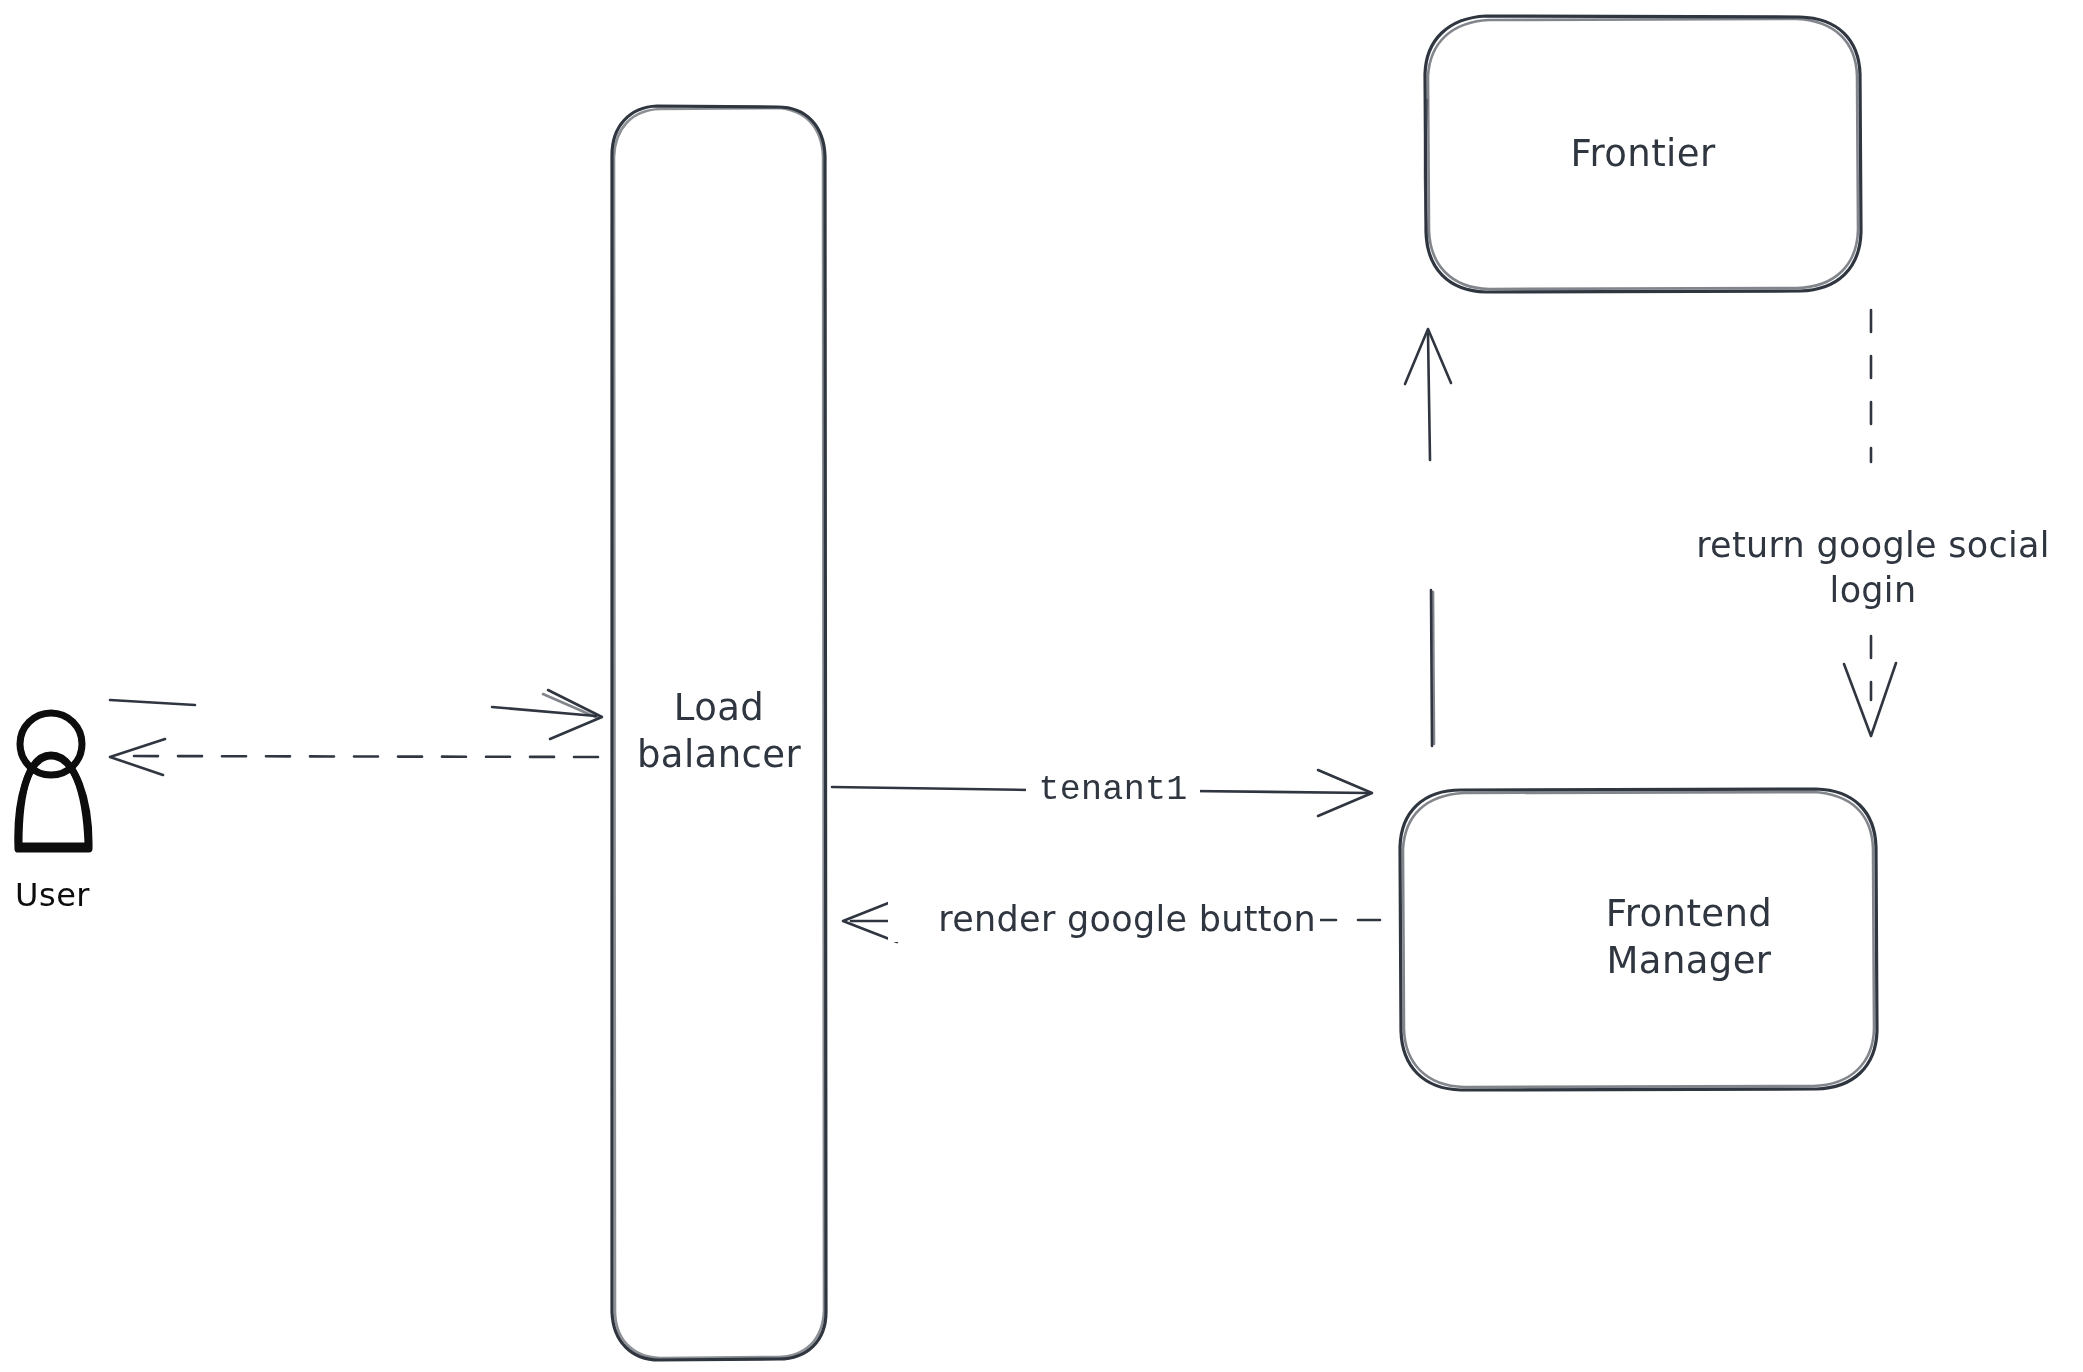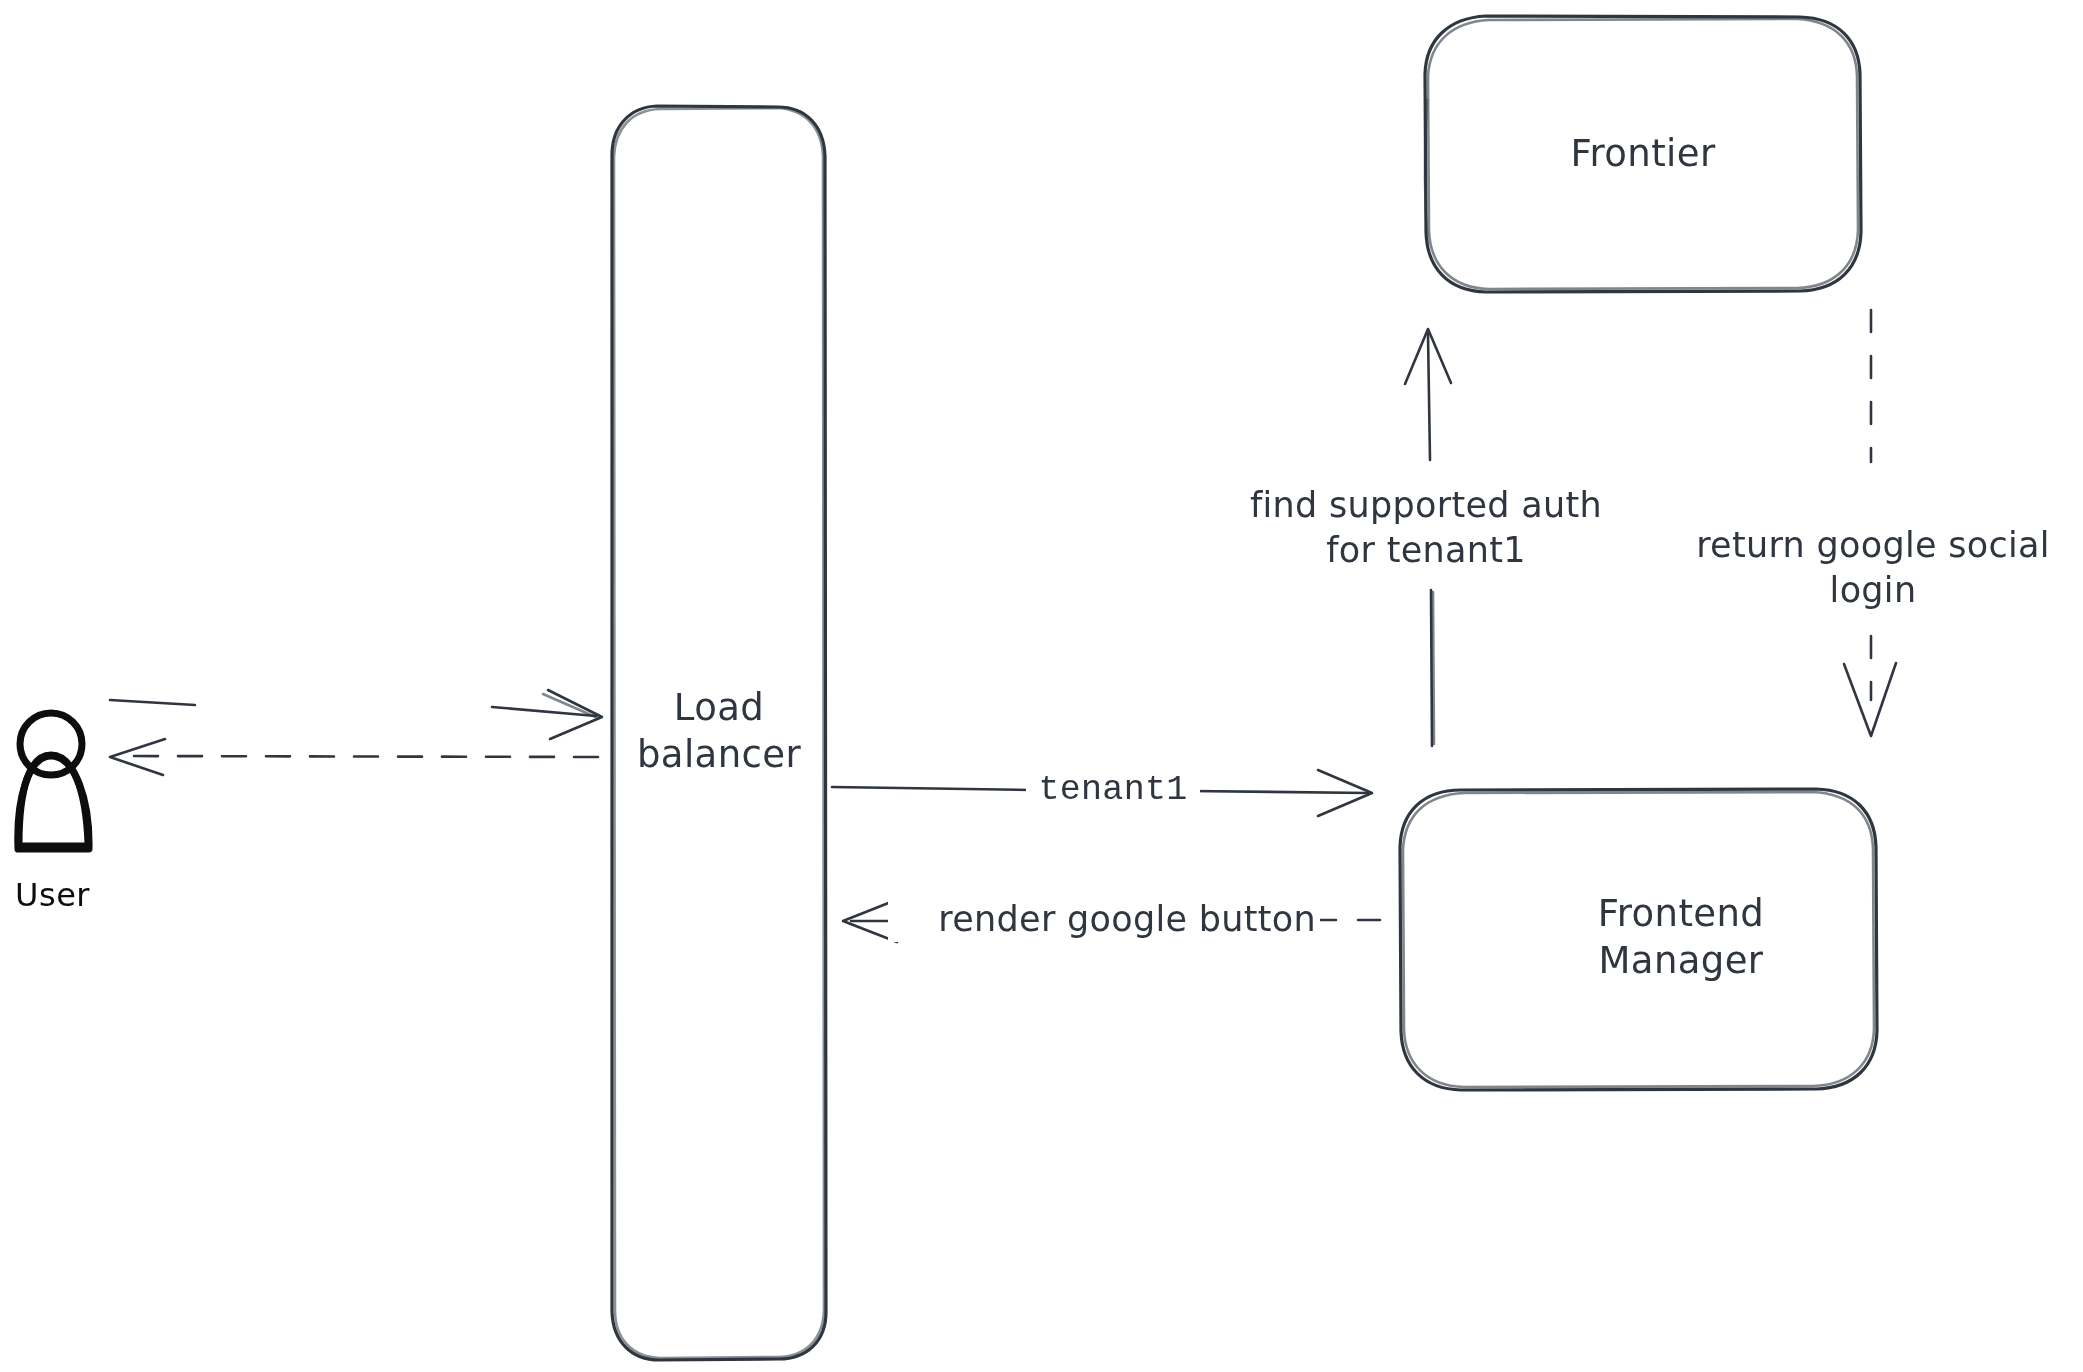--- a/index.html
+++ b/index.html
@@ -160,27 +160,25 @@
     </g>
   </svg>
 
   <div class="actor-label" style="left:0px; top:876px; width:105px;">User</div>
 
   <div class="node-label" style="left:612px; top:684px; width:214px;">Load
 balancer</div>
 
   <div class="node-label" style="left:1425px; top:130px; width:436px;">Frontier</div>
 
-  <div class="node-label" style="left:1400px; top:890px; width:562px;">Frontend
+  <div class="node-label" style="left:1400px; top:890px; width:562px;padding-left:8px;">Frontend
 Manager</div>
 
 
   <div class="edge-label" style="left:1026px; top:768px; width:166px; padding:0 4px;font-family:Liberation Mono, monospace;">tenant1</div>
 
   <div class="edge-label" style="left:888px; top:897px; width:424px; padding:0 4px;text-align:right;">render google button</div>
 
-  <div class="edge-label" style="left:1218px; top:483px; width:404px; padding:0 6px;">find supported auth
-for tenant1</div>
 
   <div class="edge-label" style="left:1662px; top:483px; width:410px; padding:0 6px;margin-top:40px;">return google social
 login</div>
 
 </div>
 
 </body></html>

